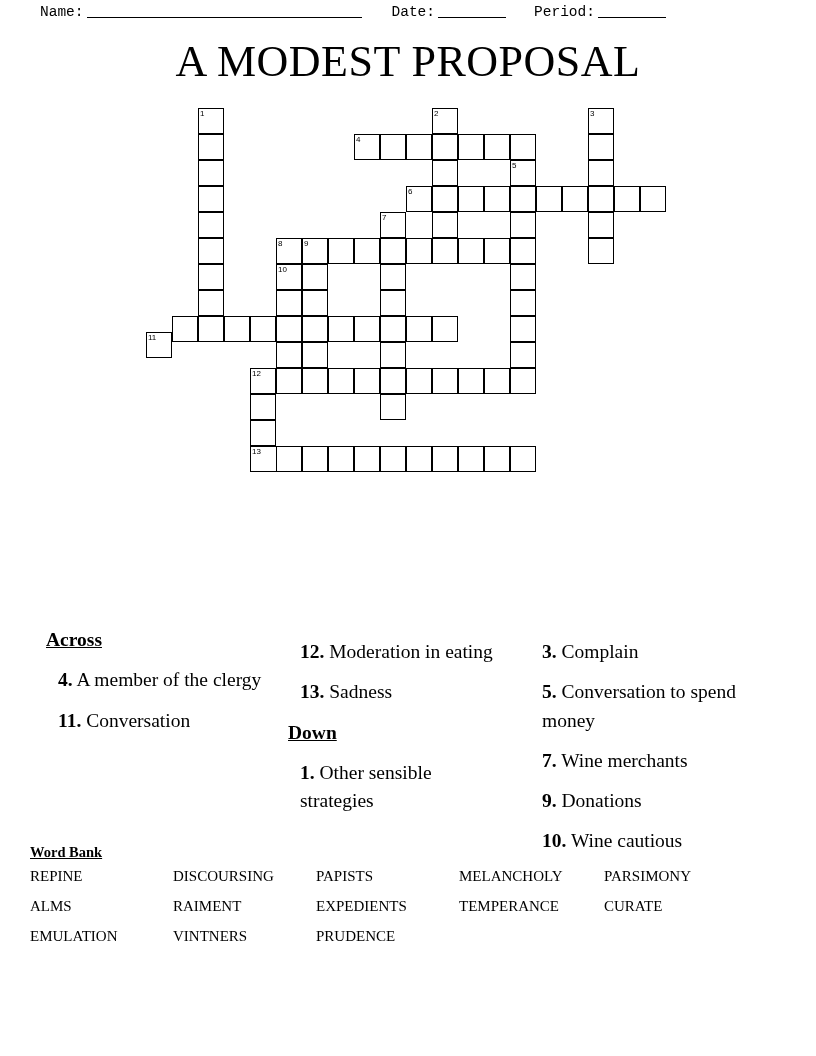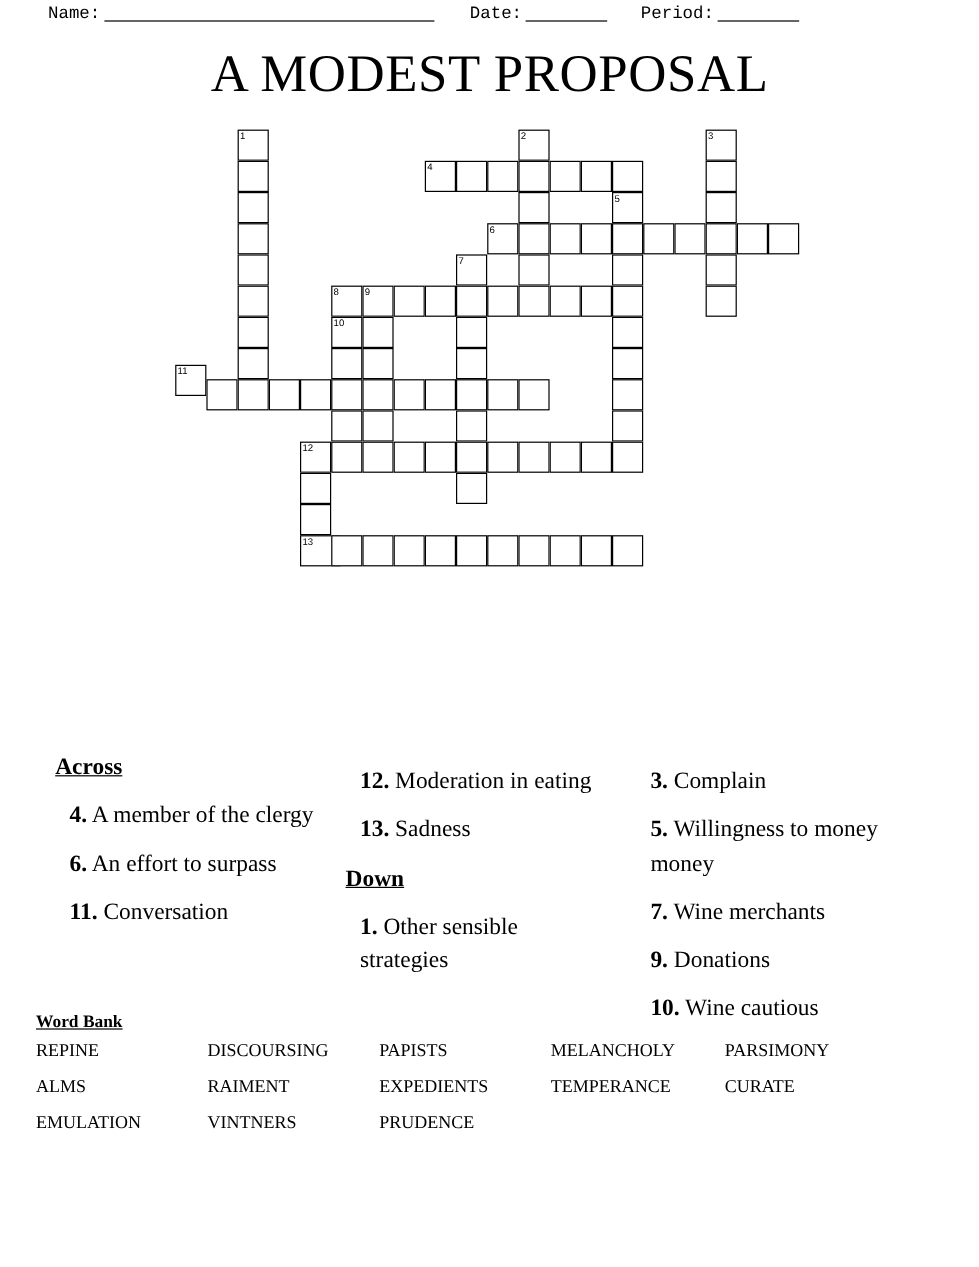--- a/index.html
+++ b/index.html
@@ -232,21 +232,21 @@
         <span class="num">10</span>
       </div>
       <div class="cell" style="left: 302px; top: 156px;"></div>
       <div class="cell" style="left: 380px; top: 156px;"></div>
       <div class="cell" style="left: 510px; top: 156px;"></div>
       <div class="cell" style="left: 198px; top: 182px;"></div>
       <div class="cell" style="left: 276px; top: 182px;"></div>
       <div class="cell" style="left: 302px; top: 182px;"></div>
       <div class="cell" style="left: 380px; top: 182px;"></div>
       <div class="cell" style="left: 510px; top: 182px;"></div>
-      <div class="cell" style="left: 146px; top: 196px;">
+      <div class="cell" style="left: 146px; top: 224px;">
         <span class="num">11</span>
       </div>
       <div class="cell" style="left: 172px; top: 208px;"></div>
       <div class="cell" style="left: 198px; top: 208px;"></div>
       <div class="cell" style="left: 224px; top: 208px;"></div>
       <div class="cell" style="left: 250px; top: 208px;"></div>
       <div class="cell" style="left: 276px; top: 208px;"></div>
       <div class="cell" style="left: 302px; top: 208px;"></div>
       <div class="cell" style="left: 328px; top: 208px;"></div>
       <div class="cell" style="left: 354px; top: 208px;"></div>
@@ -290,24 +290,20 @@
     </div>
 
   <div class="clues">
     <div class="col col1">
       <div class="heading">Across</div>
       <div class="clue">
         <b>4.</b>
         <span>A member of the clergy</span>
       </div>
       <div class="clue">
-        <b>6.</b>
-        <span>An effort to surpass</span>
-      </div>
-      <div class="clue">
         <b>11.</b>
         <span>Conversation</span>
       </div>
     </div>
 
     <div class="col col2">
       <div class="clue">
         <b>12.</b>
         <span>Moderation in eating</span>
       </div>
@@ -322,21 +318,21 @@
       </div>
     </div>
 
     <div class="col col3">
       <div class="clue">
         <b>3.</b>
         <span>Complain</span>
       </div>
       <div class="clue">
         <b>5.</b>
-        <span>Willingness to money money</span>
+        <span>Conversation to spend money</span>
       </div>
       <div class="clue">
         <b>7.</b>
         <span>Wine merchants</span>
       </div>
       <div class="clue">
         <b>9.</b>
         <span>Donations</span>
       </div>
       <div class="clue">

